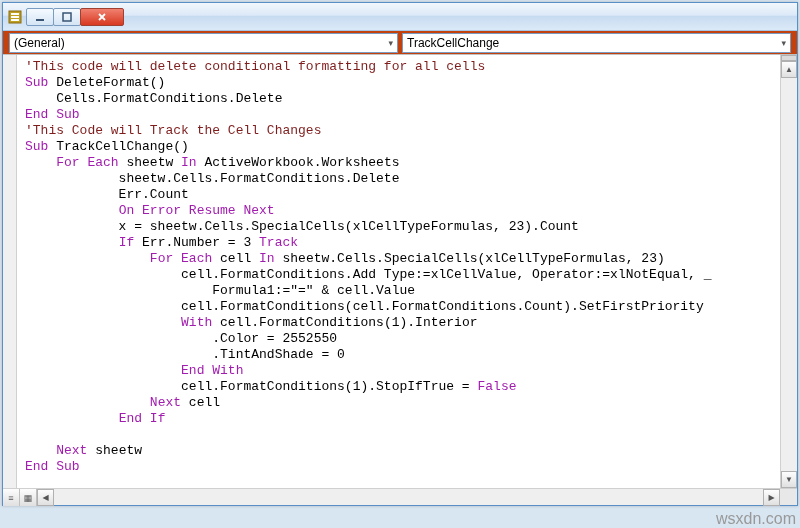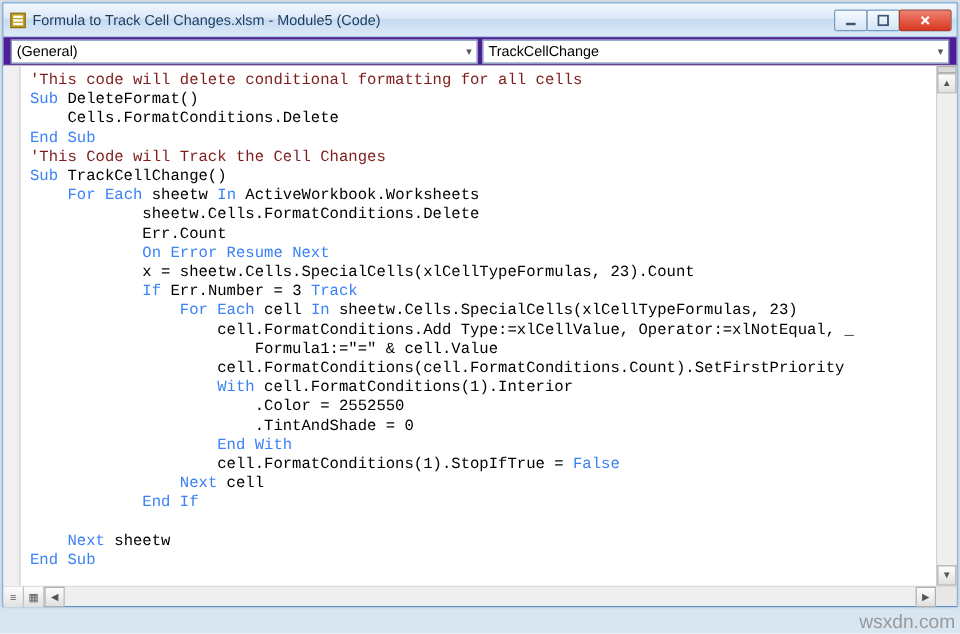--- a/index.html
+++ b/index.html
@@ -59,21 +59,21 @@
       border-radius: 2px;
     }
     .title-btn.close {
       background: linear-gradient(to bottom, #f08070, #d83820);
       border-color: #a04030;
       color: #fff;
       width: 44px;
     }
     .toolbar {
       height: 24px;
-      background: #4c1d95;
+      background: #c2410c;
       border-bottom: 1px solid #c0c0c0;
       display: flex;
       padding: 2px 6px;
       gap: 4px;
     }
     .combo {
       background: #fff;
       border: 1px solid #7a9abf;
       font-size: 12px;
       padding: 1px 4px;
@@ -103,21 +103,21 @@
       flex: 1;
       padding: 4px 4px 4px 8px;
       font-family: Consolas, "Courier New", monospace;
       font-size: 13px;
       line-height: 16px;
       color: #000;
       white-space: pre;
       overflow: hidden;
     }
     .c-comment { color: #7f1d1d; }
-    .c-kw { color: #3b82f6; }
+    .c-kw { color: #a21caf; }
     .scroll-v {
       width: 17px;
       background: #f0f0f0;
       border-left: 1px solid #d0d0d0;
       display: flex;
       flex-direction: column;
     }
     .scroll-btn {
       height: 17px;
       background: linear-gradient(to bottom,#fdfdfd,#e0e0e0);
@@ -170,21 +170,20 @@
 <div class="window">
   <div class="titlebar">
     <span class="title-icon">
       <svg width="16" height="16" viewBox="0 0 16 16">
           <rect x="2" y="2" width="12" height="12" fill="#c0a020" stroke="#8a6a10"></rect>
           <rect x="4" y="4" width="8" height="2" fill="#fff"></rect>
           <rect x="4" y="7" width="8" height="2" fill="#fff"></rect>
           <rect x="4" y="10" width="8" height="2" fill="#fff"></rect>
         </svg>
     </span>
-    <span class="title-text">Formula to Track Cell Changes.xlsm - Module5 (Code)</span>
     <div class="title-buttons">
       <div class="title-btn">
           <svg width="10" height="10">
             <rect x="1" y="7" width="8" height="2" fill="#3a5474"></rect>
           </svg>
         </div>
       <div class="title-btn">
           <svg width="10" height="10">
             <rect x="1" y="1" width="8" height="8" fill="none" stroke="#3a5474" stroke-width="1.5"></rect>
           </svg>

